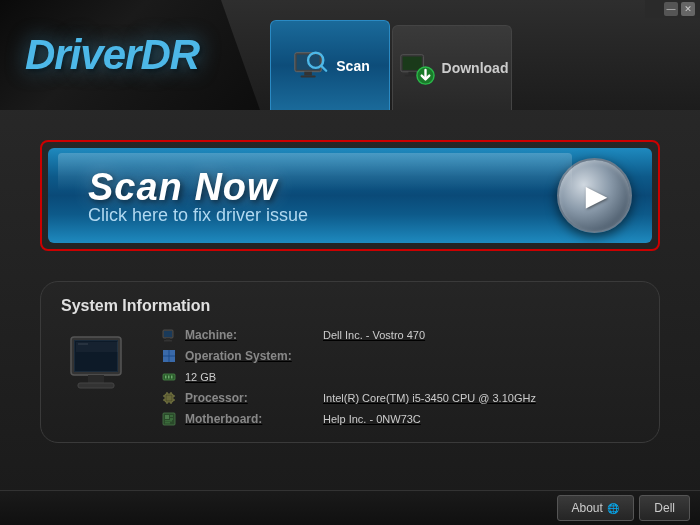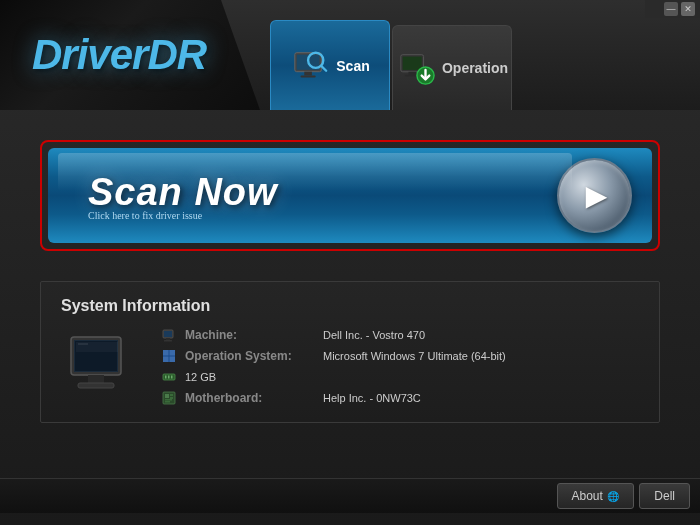--- a/index.html
+++ b/index.html
@@ -45,21 +45,21 @@
       position: relative;
     }
 
     
     .logo-area {
       width: 260px;
       height: 110px;
       background: linear-gradient(135deg, #0a0a0a 0%, #1a1a1a 40%, #0d0d0d 100%);
       display: flex;
       align-items: center;
-      padding-left: 32px;
+      padding-left: 25px;
       position: relative;
       clip-path: polygon(0 0, 85% 0, 100% 100%, 0 100%);
       flex-shrink: 0;
     }
 
     .logo-text {
       font-size: 42px;
       font-weight: bold;
       color: #4db8e8;
       text-shadow: 0 0 20px rgba(77,184,232,0.5), 2px 2px 4px rgba(0,0,0,0.8);
@@ -173,24 +173,23 @@
     .scan-btn-title {
       font-size: 38px;
       font-weight: bold;
       font-style: italic;
       color: #fff;
       text-shadow: 2px 2px 6px rgba(0,0,0,0.6), 0 0 20px rgba(255,255,255,0.3);
       letter-spacing: 1px;
     }
 
     .scan-btn-subtitle {
-      font-size: 10px;
+      font-size: 18px;
       color: #b0d8f0;
       margin-top: -4px;
-      font-family: Liberation Serif, serif;
     }
 
     
     .arrow-btn {
       width: 75px;
       height: 75px;
       border-radius: 50%;
       background: radial-gradient(circle at 35% 35%, #d0d8e0, #8a9aaa 40%, #5a6a7a 70%, #3a4a5a);
       display: flex;
       align-items: center;
@@ -205,21 +204,21 @@
       font-size: 28px;
       color: #fff;
       text-shadow: 1px 1px 3px rgba(0,0,0,0.5);
       margin-left: 4px;
     }
 
     
     .system-info {
       background: linear-gradient(180deg, #252525 0%, #1d1d1d 100%);
       border: 1px solid #3a3a3a;
-      border-radius: 2px;
+      border-radius: 18px;
       padding: 15px 20px;
     }
 
     .system-info-title {
       font-size: 16px;
       font-weight: bold;
       color: #e0e0e0;
       margin-bottom: 12px;
     }
 
@@ -242,20 +241,21 @@
       width: 70px;
       height: 70px;
     }
 
     
     .info-table {
       flex: 1;
       display: flex;
       flex-direction: column;
       gap: 5px;
+      text-decoration: underline;
     }
 
     .info-row {
       display: flex;
       align-items: center;
       gap: 8px;
     }
 
     .info-icon {
       width: 16px;
@@ -275,21 +275,21 @@
     }
 
     .info-value {
       font-size: 11px;
       color: #ccc;
     }
 
     
     .footer {
       position: absolute;
-      bottom: 12px;
+      bottom: 0;
       width: 100%;
       height: 35px;
       background: linear-gradient(180deg, #1a1a1a 0%, #101010 100%);
       border-top: 1px solid #333;
       display: flex;
       align-items: center;
       justify-content: flex-end;
       padding-right: 10px;
       gap: 5px;
     }
@@ -349,21 +349,21 @@
             <rect x="4" y="6" width="24" height="18" rx="2" fill="#333" stroke="#555" stroke-width="1"></rect>
             <rect x="6" y="8" width="20" height="14" fill="#1a3a1a"></rect>
             <rect x="12" y="24" width="8" height="3" fill="#2a2a2a"></rect>
             <rect x="8" y="27" width="16" height="2" rx="1" fill="#2a2a2a"></rect>
 
             <circle cx="30" cy="28" r="9" fill="#1a7a2a" stroke="#2aba4a" stroke-width="1.5"></circle>
             <line x1="30" y1="22" x2="30" y2="30" stroke="white" stroke-width="2.5" stroke-linecap="round"></line>
             <polyline points="26,28 30,32 34,28" fill="none" stroke="white" stroke-width="2.5" stroke-linecap="round" stroke-linejoin="round"></polyline>
           </svg>
         </div>
-        <span class="nav-tab-label">Operation</span>
+        <span class="nav-tab-label">Download</span>
       </div>
 
 
     </div>
   </div>
 
   <div class="content">
 
     <div class="scan-now-wrapper">
       <button class="scan-now-btn">
@@ -416,35 +416,52 @@
             <div class="info-icon">
               <svg width="14" height="14" viewBox="0 0 14 14">
                 <rect x="1" y="1" width="12" height="12" rx="1" fill="#1a4a8a"></rect>
                 <rect x="1" y="1" width="5.5" height="5.5" fill="#3a6aaa"></rect>
                 <rect x="7.5" y="1" width="5.5" height="5.5" fill="#3a6aaa"></rect>
                 <rect x="1" y="7.5" width="5.5" height="5.5" fill="#3a6aaa"></rect>
                 <rect x="7.5" y="7.5" width="5.5" height="5.5" fill="#3a6aaa"></rect>
               </svg>
             </div>
             <span class="info-label">Operation System:</span>
-            <span class="info-value">Microsoft Windows 7 Ultimate  (64-bit)</span>
           </div>
 
           <div class="info-row">
             <div class="info-icon">
               <svg width="14" height="14" viewBox="0 0 14 14">
                 <rect x="1" y="4" width="12" height="6" rx="1" fill="#2a5a2a" stroke="#4a8a4a" stroke-width="0.8"></rect>
                 <rect x="3" y="5.5" width="1.5" height="3" fill="#6aaa6a"></rect>
                 <rect x="6" y="5.5" width="1.5" height="3" fill="#6aaa6a"></rect>
                 <rect x="9" y="5.5" width="1.5" height="3" fill="#6aaa6a"></rect>
               </svg>
             </div>
             <span class="info-value">12 GB</span>
           </div>
 
+          <div class="info-row">
+            <div class="info-icon">
+              <svg width="14" height="14" viewBox="0 0 14 14">
+                <rect x="3" y="3" width="8" height="8" rx="1" fill="#4a4a2a" stroke="#8a8a4a" stroke-width="0.8"></rect>
+                <rect x="4.5" y="4.5" width="5" height="5" fill="#6a6a3a"></rect>
+                <line x1="5" y1="1" x2="5" y2="3" stroke="#8a8a4a" stroke-width="1"></line>
+                <line x1="9" y1="1" x2="9" y2="3" stroke="#8a8a4a" stroke-width="1"></line>
+                <line x1="5" y1="11" x2="5" y2="13" stroke="#8a8a4a" stroke-width="1"></line>
+                <line x1="9" y1="11" x2="9" y2="13" stroke="#8a8a4a" stroke-width="1"></line>
+                <line x1="1" y1="5" x2="3" y2="5" stroke="#8a8a4a" stroke-width="1"></line>
+                <line x1="1" y1="9" x2="3" y2="9" stroke="#8a8a4a" stroke-width="1"></line>
+                <line x1="11" y1="5" x2="13" y2="5" stroke="#8a8a4a" stroke-width="1"></line>
+                <line x1="11" y1="9" x2="13" y2="9" stroke="#8a8a4a" stroke-width="1"></line>
+              </svg>
+            </div>
+            <span class="info-label">Processor:</span>
+            <span class="info-value">Intel(R) Core(TM) i5-3450 CPU @ 3.10GHz</span>
+          </div>
 
           <div class="info-row">
             <div class="info-icon">
               <svg width="14" height="14" viewBox="0 0 14 14">
                 <rect x="1" y="1" width="12" height="12" rx="1" fill="#2a4a2a" stroke="#4a7a4a" stroke-width="0.8"></rect>
                 <rect x="3" y="3" width="4" height="4" fill="#4a7a4a"></rect>
                 <rect x="8" y="3" width="3" height="2" fill="#3a6a3a"></rect>
                 <rect x="8" y="6" width="3" height="2" fill="#3a6a3a"></rect>
                 <rect x="3" y="8" width="7" height="1.5" fill="#3a6a3a"></rect>
                 <rect x="3" y="10" width="5" height="1.5" fill="#3a6a3a"></rect>

